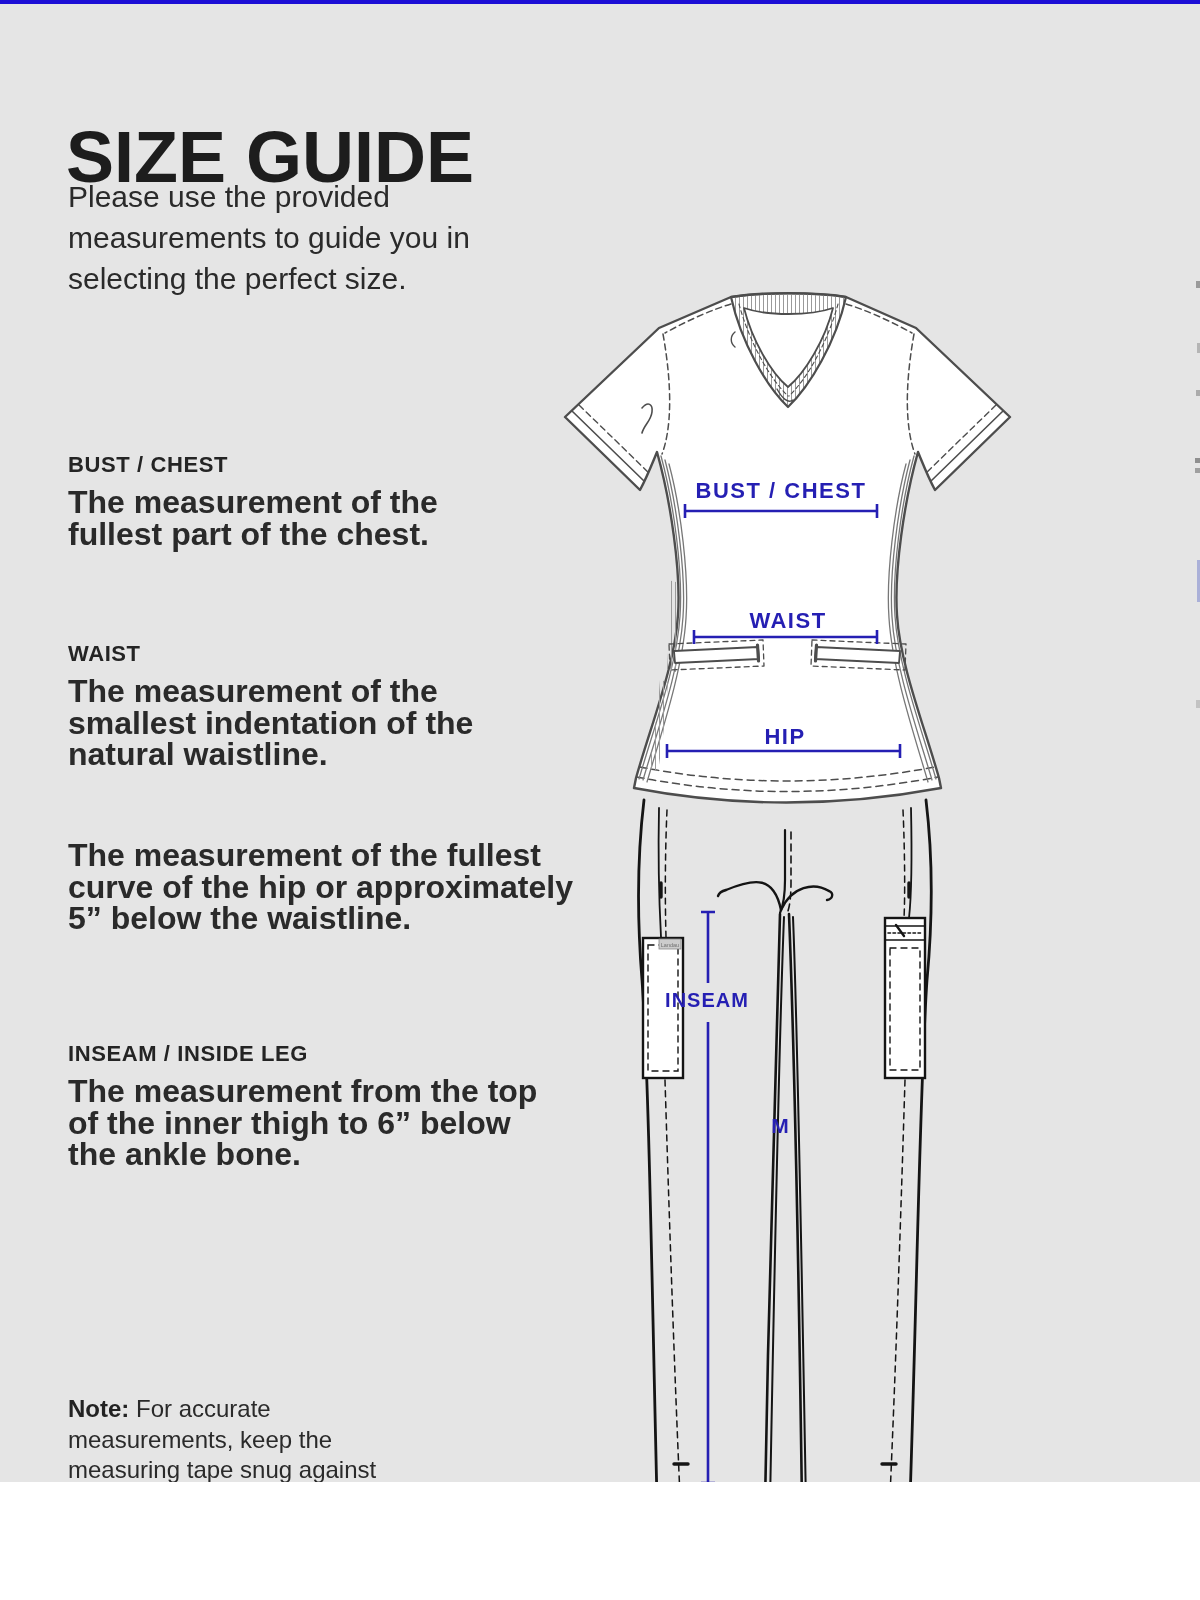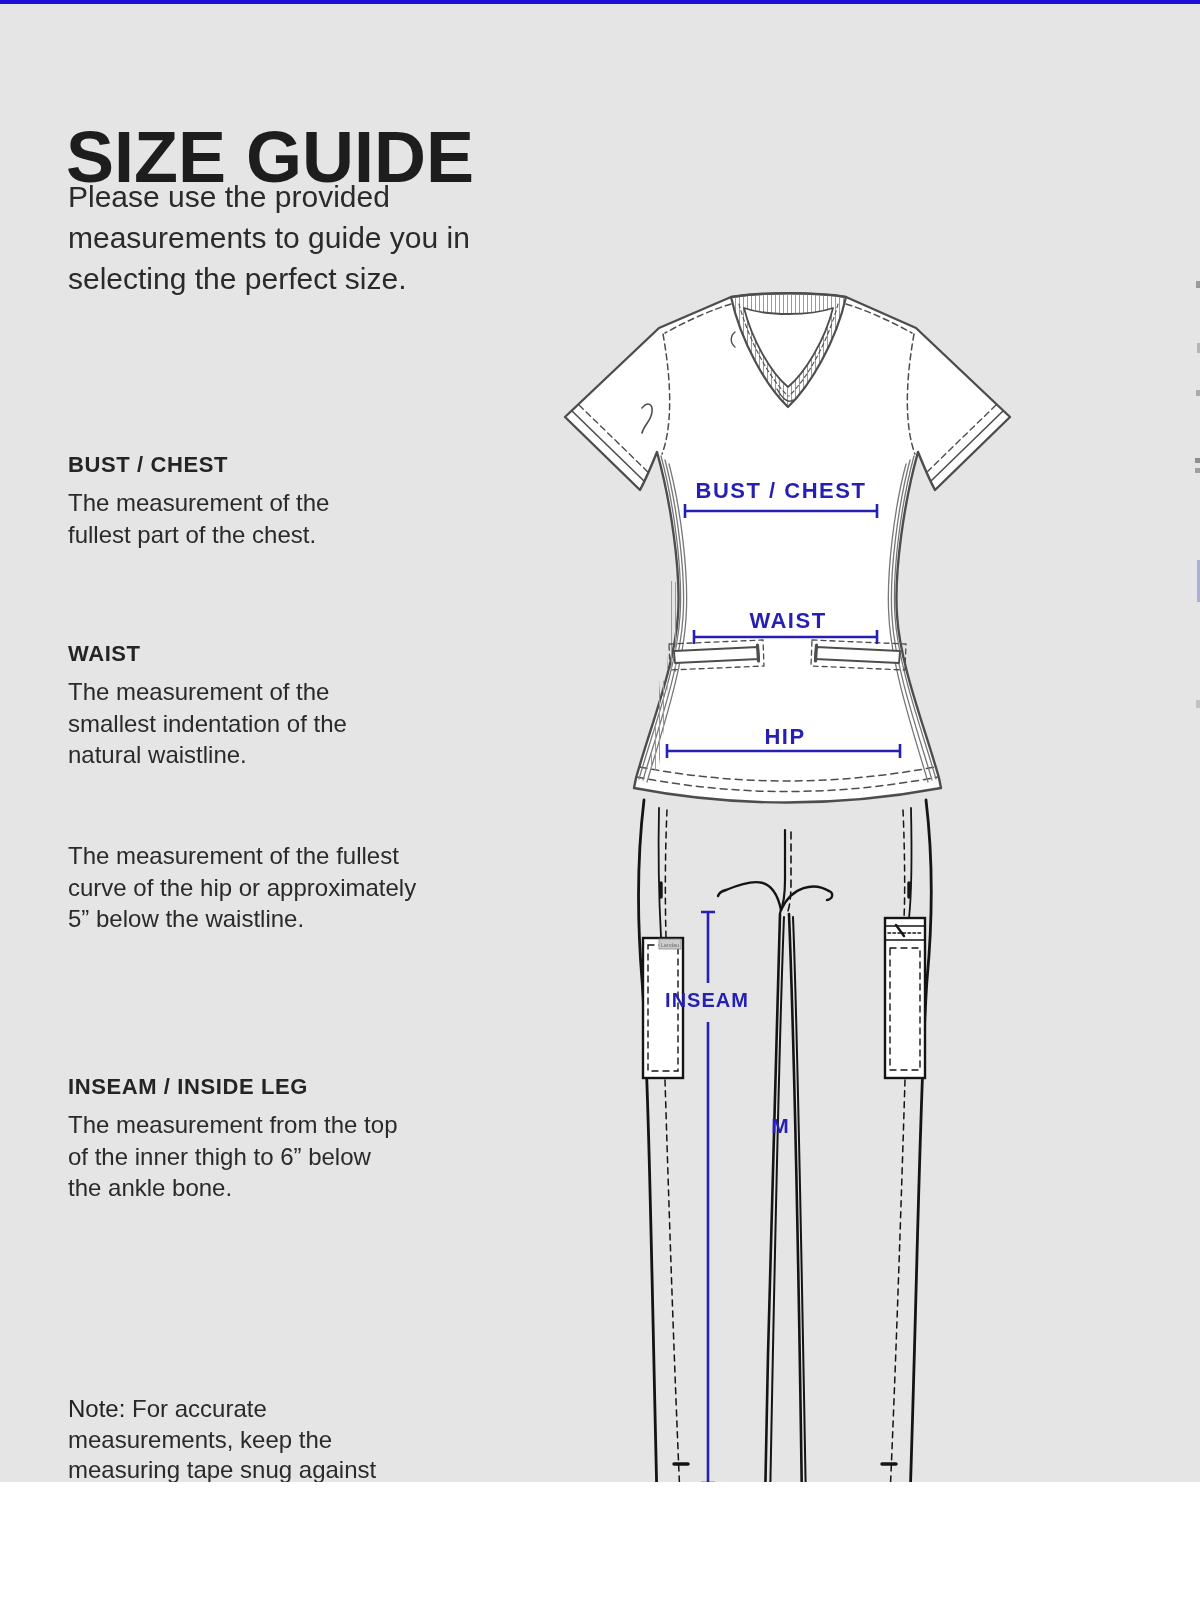--- a/index.html
+++ b/index.html
@@ -5,28 +5,28 @@
   html,body{margin:0;padding:0;background:#ffffff;}
   .page{position:relative;width:1200px;height:1482px;background:#e5e5e5;overflow:hidden;
         font-family:"Liberation Sans", sans-serif;color:#262626;}
   .top-border{position:absolute;left:0;top:0;width:1200px;height:4px;background:#1c0ed6;}
   .page-title{position:absolute;left:66px;top:68px;font-size:72px;font-weight:bold;
               letter-spacing:0px;color:#1d1d1d;white-space:pre-line;}
   .intro{position:absolute;left:68px;top:176px;font-size:30px;line-height:41px;
          color:#2a2a2a;white-space:pre-line;}
   .section{position:absolute;left:68px;}
   .section h3{margin:0;font-size:22px;font-weight:bold;letter-spacing:0.6px;color:#242424;}
-  .section p{margin:9px 0 0 0;font-size:24px;line-height:31.5px;color:#2a2a2a;white-space:pre-line;}
+  .section p{margin:9px 0 0 0;font-size:32px;line-height:31.5px;color:#2a2a2a;white-space:pre-line;font-weight:bold;}
   .sec-bust{top:452px;}
   .sec-waist{top:641px;}
   .sec-hips{top:831px;}
-  .sec-inseam{top:1074px;}
+  .sec-inseam{top:1041px;}
   .note{position:absolute;left:68px;top:1394px;font-size:24px;line-height:30.5px;
         color:#2a2a2a;white-space:pre-line;}
-  .note b{font-weight:normal;color:#222;}
+  .note b{font-weight:bold;color:#222;}
   .diagram{position:absolute;left:530px;top:280px;width:490px;height:1240px;}
   .blue-label{font-family:"Liberation Sans",sans-serif;font-weight:bold;fill:#251fb3;}
   .edge-bit{position:absolute;background:#9a9a9a;}
 </style>
 </head>
 <body>
 
 <div class="page">
   <div class="top-border"></div>
 

